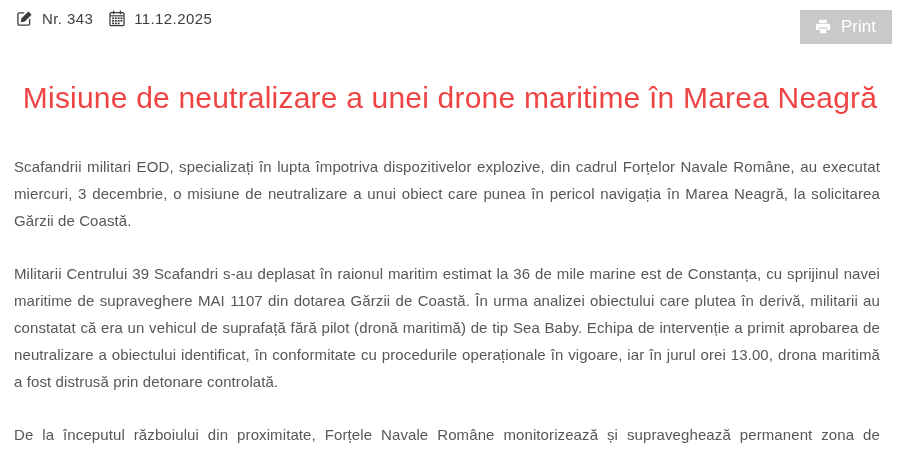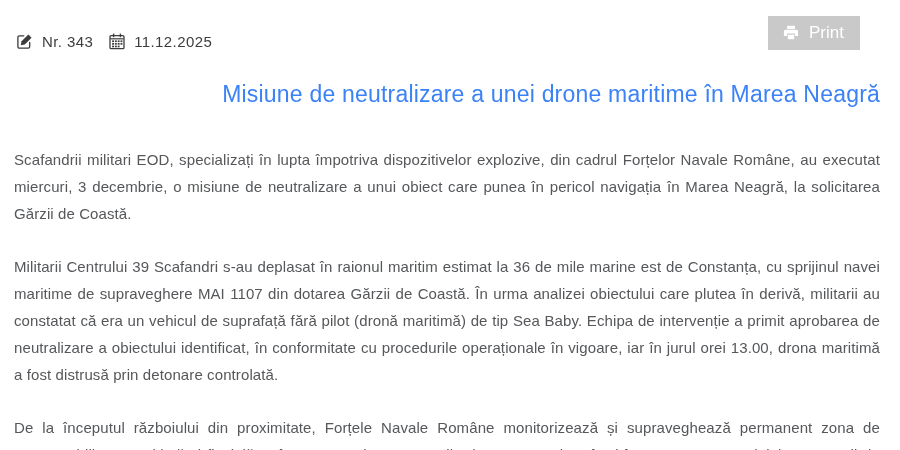--- a/index.html
+++ b/index.html
@@ -12,22 +12,22 @@
     font-family: "Liberation Sans", "DejaVu Sans", sans-serif;
   }
   .page {
     position: relative;
     width: 900px;
     height: 450px;
     background: #ffffff;
   }
   .doc-header {
     display: flex;
-    align-items: flex-end;
-    padding: 10px 40px 0 16px;
+    align-items: flex-start;
+    padding: 10px 8px 0 16px;
     height: 40px;
     color: #3d3d3d;
   }
   .meta-item {
     display: flex;
     align-items: center;
     gap: 9px;
     font-size: 15px;
     letter-spacing: 0.4px;
     margin-right: 16px;
@@ -52,24 +52,24 @@
     gap: 9px;
     cursor: pointer;
     line-height: 1;
   }
   .print-btn .icon {
     display: inline-flex;
     align-items: center;
     color: #ffffff;
   }
   h1.article-title {
-    font-size: 23px;
+    font-size: 30px;
     font-weight: 400;
-    color: #3b82f6;
-    text-align: right;
+    color: #ef4444;
+    text-align: center;
     margin: 31px 20px 0 20px;
     letter-spacing: 0.2px;
   }
   .article-body {
     padding: 10px 14px 0 14px;
   }
   .article-body p {
     font-size: 15px;
     line-height: 27px;
     color: #55575a;

